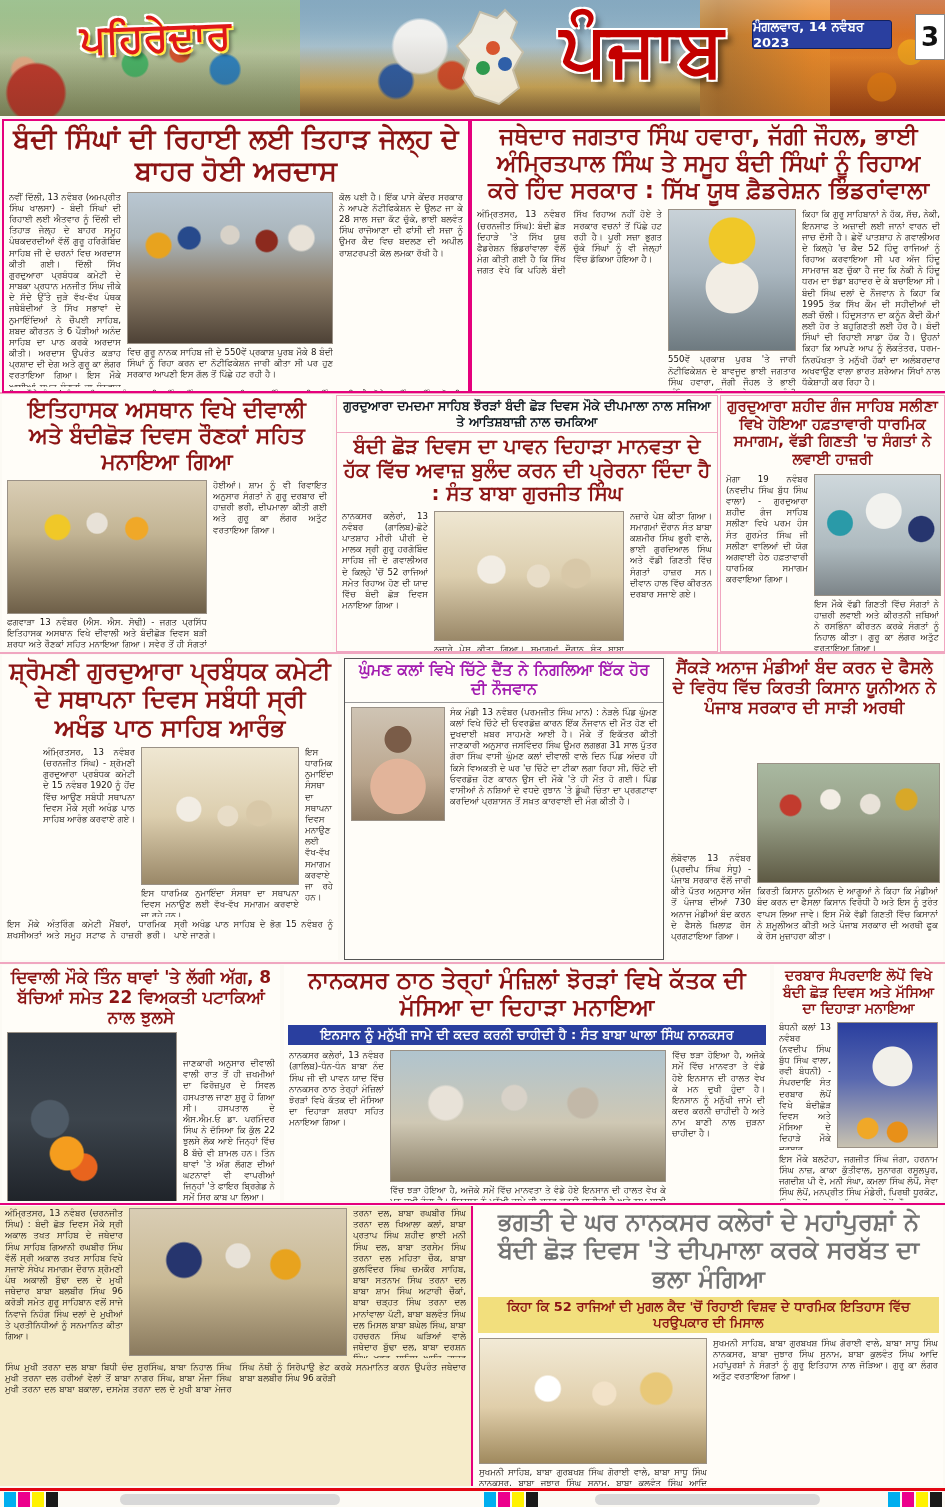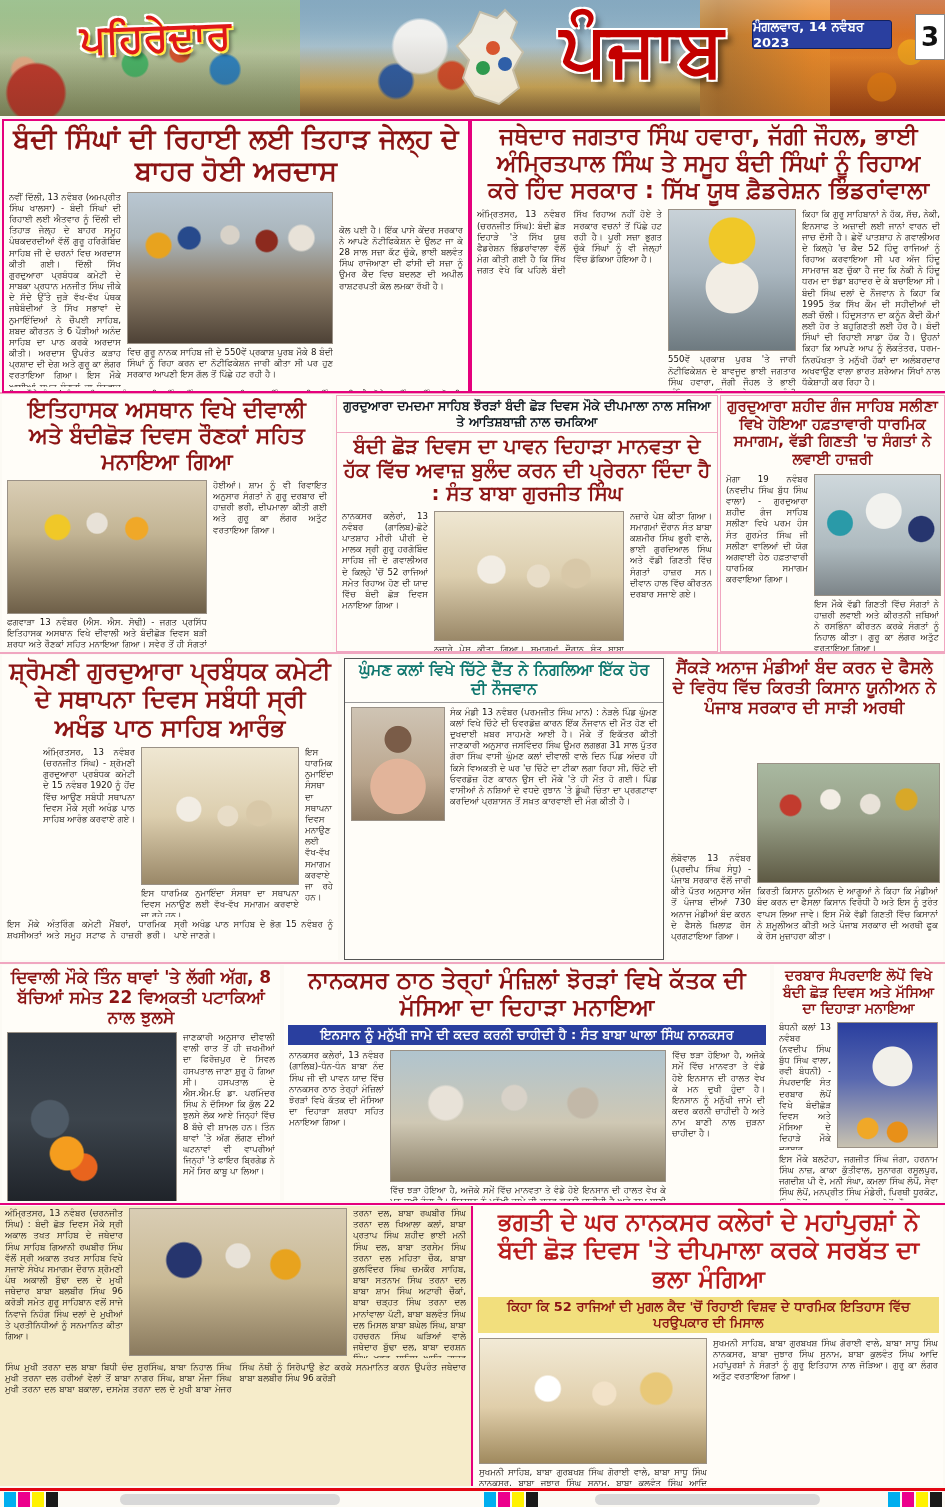--- a/index.html
+++ b/index.html
@@ -38,21 +38,21 @@
   .mast-title{position:absolute;left:560px;top:12px;font-size:74px;font-weight:bold;color:#c40000;line-height:1;
     text-shadow:2px 2px 0 #fff,-2px -2px 0 #fff,2px -2px 0 #fff,-2px 2px 0 #fff,5px 6px 6px rgba(0,0,0,.5);}
   .date-box{position:absolute;left:752px;top:20px;width:138px;height:27px;background:#2a3f9f;border:1px solid #12205e;
     color:#fff;font-size:13px;font-weight:bold;display:flex;align-items:center;justify-content:center;border-radius:3px;}
   .page-box{position:absolute;left:915px;top:14px;width:28px;height:44px;background:#fff;border:1px solid #888;
     color:#111;font-size:26px;font-weight:bold;display:flex;align-items:center;justify-content:center;}
 
   
   .article{position:absolute;overflow:hidden;background:#fffdf8;}
   .hl{font-weight:bold;color:#8c1414;text-align:center;line-height:1.18;padding:2px 6px 3px;}
-  .hl-navy{color:#b91c1c;}
+  .hl-navy{color:#737373;}
   .kicker{font-weight:bold;color:#101820;text-align:center;font-size:12.5px;padding:2px 4px;border-bottom:1px solid #f0a6c0;}
   .subbar{font-weight:bold;text-align:center;font-size:13px;padding:2px 4px;margin:1px 4px 3px;}
   .subbar-blue{background:#2a3f9f;color:#fff;}
   .subbar-yellow{background:#f2df7d;color:#8c1414;}
   .body{font-size:8.6px;line-height:1.3;color:#17120e;text-align:justify;overflow:hidden;}
   .cols2{column-count:2;column-gap:8px;}
   .row{display:flex;gap:6px;padding:2px 5px;overflow:hidden;}
   .midcol{display:flex;flex-direction:column;gap:3px;flex-shrink:0;}
   .photo{flex-shrink:0;border:1px solid #9a9186;}
   .float-photo{float:left;margin:0 5px 2px 0;border:1px solid #9a9186;}
@@ -160,21 +160,21 @@
   <div class="vline-pink" style="left:471px;top:1206px;height:280px"></div>
 
   <div class="article" style="left:2px;top:119px;width:464px;height:270px;border:2px solid #e5007d;">
     <div class="hl" style="font-size:27px;">ਬੰਦੀ ਸਿੰਘਾਂ ਦੀ ਰਿਹਾਈ ਲਈ ਤਿਹਾੜ ਜੇਲ੍ਹ ਦੇ ਬਾਹਰ ਹੋਈ ਅਰਦਾਸ</div>
     <div class="row" style="height:195px;">
       <div class="body" style="width:112px;">ਨਵੀਂ ਦਿੱਲੀ, 13 ਨਵੰਬਰ (ਅਮਪ੍ਰੀਤ ਸਿੰਘ ਖਾਲਸਾ) - ਬੰਦੀ ਸਿੰਘਾਂ ਦੀ ਰਿਹਾਈ ਲਈ ਐਤਵਾਰ ਨੂੰ ਦਿੱਲੀ ਦੀ ਤਿਹਾੜ ਜੇਲ੍ਹ ਦੇ ਬਾਹਰ ਸਮੂਹ ਪੰਥਕਦਰਦੀਆਂ ਵੱਲੋਂ ਗੁਰੂ ਹਰਿਗੋਬਿੰਦ ਸਾਹਿਬ ਜੀ ਦੇ ਚਰਨਾਂ ਵਿਚ ਅਰਦਾਸ ਕੀਤੀ ਗਈ। ਦਿੱਲੀ ਸਿੱਖ ਗੁਰਦੁਆਰਾ ਪ੍ਰਬੰਧਕ ਕਮੇਟੀ ਦੇ ਸਾਬਕਾ ਪ੍ਰਧਾਨ ਮਨਜੀਤ ਸਿੰਘ ਜੀਕੇ ਦੇ ਸੱਦੇ ਉੱਤੇ ਜੁੜੇ ਵੱਖ-ਵੱਖ ਪੰਥਕ ਜਥੇਬੰਦੀਆਂ ਤੇ ਸਿੱਖ ਸਭਾਵਾਂ ਦੇ ਨੁਮਾਇੰਦਿਆਂ ਨੇ ਚੌਪਈ ਸਾਹਿਬ, ਸ਼ਬਦ ਕੀਰਤਨ ਤੇ 6 ਪੌੜੀਆਂ ਅਨੰਦ ਸਾਹਿਬ ਦਾ ਪਾਠ ਕਰਕੇ ਅਰਦਾਸ ਕੀਤੀ। ਅਰਦਾਸ ਉਪਰੰਤ ਕੜਾਹ ਪ੍ਰਸ਼ਾਦ ਦੀ ਦੇਗ ਅਤੇ ਗੁਰੂ ਕਾ ਲੰਗਰ ਵਰਤਾਇਆ ਗਿਆ। ਇਸ ਮੌਕੇ ਆਈਆਂ ਸਮੂਹ ਸੰਗਤਾਂ ਦਾ ਧੰਨਵਾਦ ਕਰਦਿਆਂ ਜੀਕੇ ਨੇ ਸਾਫ ਕਿਹਾ ਕਿ ਸਰਕਾਰਾਂ ਸਿੱਖ ਕੈਦੀਆਂ ਨਾਲ ਵਿਤਕਰਾ ਕਰ ਰਹੀ ਹੈ। ਉਹ ਸਰਕਾਰ ਭਾਵੇਂ ਕੇਂਦਰ, ਦਿੱਲੀ, ਪੰਜਾਬ ਜਾਂ ਕਰਨਾਟਕ ਸੂਬੇ ਦੀ ਹੋਵੇ। ਧਰਮ ਦੇ ਆਧਾਰ ਉੱਤੇ ਹੋਰ ਗੈਰਸਿੱਖ ਅਪਰਾਧਾਂ ਵਾਲੇ ਅਪਰਾਧੀਆਂ ਨੂੰ 14 ਸਾਲਾਂ ਤੋਂ ਪਹਿਲਾਂ ਚੰਗੇ ਚਾਲ-ਚਲਣ ਦਾ ਹਵਾਲਾ ਦੇ ਕੇ ਛੱਡਿਆ ਗਿਆ ਹੈ, ਜਦਕਿ ਬੰਦੀ ਸਿੰਘਾਂ ਨੂੰ ਪੂਰੀ ਸਜ਼ਾ ਭੁਗਤਣ ਦੇ ਬਾਵਜੂਦ ਸਰਕਾਰਾਂ ਅੜਿੱਕੇ ਪੈਦਾ ਹੋਣ ਦਾ ਬਹਾਨਾ ਬਣਾ ਕੇ ਜੇਲ੍ਹਾਂ ਵਿਚ ਡੱਕ ਕੇ ਬੈਠੀਆਂ ਹਨ। ਕੇਂਦਰ ਸਰਕਾਰ ਨੇ 2019</div>
       <div class="midcol" style="width:206px;">
         <div class="photo ph-crowd" style="width:204px;height:150px;"></div>
         <div class="body" style="flex:1;">ਵਿਚ ਗੁਰੂ ਨਾਨਕ ਸਾਹਿਬ ਜੀ ਦੇ 550ਵੇਂ ਪ੍ਰਕਾਸ਼ ਪੁਰਬ ਮੌਕੇ 8 ਬੰਦੀ ਸਿੰਘਾਂ ਨੂੰ ਰਿਹਾ ਕਰਨ ਦਾ ਨੋਟੀਫਿਕੇਸ਼ਨ ਜਾਰੀ ਕੀਤਾ ਸੀ ਪਰ ਹੁਣ ਸਰਕਾਰ ਆਪਣੀ ਇਸ ਗੱਲ ਤੋਂ ਪਿੱਛੇ ਹਟ ਰਹੀ ਹੈ।</div>
       </div>
-      <div class="body" style="flex:1;margin-top:33px;">ਕੋਲ ਪਈ ਹੈ। ਇੱਕ ਪਾਸੇ ਕੇਂਦਰ ਸਰਕਾਰ ਨੇ ਆਪਣੇ ਨੋਟੀਫਿਕੇਸ਼ਨ ਦੇ ਉਲਟ ਜਾ ਕੇ 28 ਸਾਲ ਸਜ਼ਾ ਕੱਟ ਚੁੱਕੇ, ਭਾਈ ਬਲਵੰਤ ਸਿੰਘ ਰਾਜੋਆਣਾ ਦੀ ਫਾਂਸੀ ਦੀ ਸਜ਼ਾ ਨੂੰ ਉਮਰ ਕੈਦ ਵਿਚ ਬਦਲਣ ਦੀ ਅਪੀਲ ਰਾਸ਼ਟਰਪਤੀ ਕੋਲ ਲਮਕਾ ਰੱਖੀ ਹੈ।</div>
+      <div class="body" style="flex:1;">ਕੋਲ ਪਈ ਹੈ। ਇੱਕ ਪਾਸੇ ਕੇਂਦਰ ਸਰਕਾਰ ਨੇ ਆਪਣੇ ਨੋਟੀਫਿਕੇਸ਼ਨ ਦੇ ਉਲਟ ਜਾ ਕੇ 28 ਸਾਲ ਸਜ਼ਾ ਕੱਟ ਚੁੱਕੇ, ਭਾਈ ਬਲਵੰਤ ਸਿੰਘ ਰਾਜੋਆਣਾ ਦੀ ਫਾਂਸੀ ਦੀ ਸਜ਼ਾ ਨੂੰ ਉਮਰ ਕੈਦ ਵਿਚ ਬਦਲਣ ਦੀ ਅਪੀਲ ਰਾਸ਼ਟਰਪਤੀ ਕੋਲ ਲਮਕਾ ਰੱਖੀ ਹੈ।</div>
     </div>
     <div class="body cols2" style="padding:0 5px;height:52px;">ਇਸ ਮੌਕੇ ਸੰਗਤਾਂ ਨੂੰ ਸਮਾਜਿਕ ਕਾਰਕੁੰਨ ਗੁਰਦੀਪ ਸਿੰਘ ਮਿੰਟ, ਡਾਕਟਰ ਪਰਮਿੰਦਰ ਪਾਲ ਸਿੰਘ, ਚਮਨ ਸਿੰਘ ਤੇ ਅਵਤਾਰ ਸਿੰਘ ਕਾਲਕਾ ਨੇ ਸੰਬੋਧਨ ਕੀਤਾ। ਦਿੱਲੀ ਕਮੇਟੀ ਮੈਂਬਰ ਸਤਨਾਮ ਸਿੰਘ ਖਾਲਸਾ, ਸਾਬਕਾ ਕਮੇਟੀ ਮੈਂਬਰ ਹਰਜਿੰਦਰ ਸਿੰਘ ਅਤੇ ਸਮਾਜਸੇਵੀ ਕਾਰਕੁੰਨ ਹਰਮੀਤ ਸਿੰਘ ਖਿਕਾ, ਇਕਬਾਲ ਸਿੰਘ, ਮਨਜੀਤ ਸਿੰਘ ਡੁਕੀ, ਐਡਵੋਕੇਟ ਜਤਿੰਦਰ ਸਿੰਘ ਰੋਹੜੀ, ਬਾਬੂ ਸਿੰਘ ਦੁਖੀਆ, ਡਾਕਟਰ ਪ੍ਰੇਮਪ੍ਰੀਤ ਸਿੰਘ, ਰਵਿੰਦਰ ਸਿੰਘ ਬਿੱਟੂ, ਗੁਰਮੀਤ ਸਿੰਘ ਕੋਹਾਟ, ਰਾਜਾ ਅਰਵਿੰਦਰ ਸਿੰਘ, ਪਰਮਜੀਤ ਸਿੰਘ ਮੱਕੜ, ਜਤਿੰਦਰ ਸਿੰਘ ਬੋਬੀ, ਹਰਜੀਤ ਸਿੰਘ ਬਾਊਂਸ ਆਦਿਕ ਇਸ ਮੌਕੇ ਮੌਜੂਦ ਸਨ।</div>
   </div>
 
   <div class="article" style="left:470px;top:119px;width:473px;height:270px;border:2px solid #e5007d;">
     <div class="hl" style="font-size:23px;">ਜਥੇਦਾਰ ਜਗਤਾਰ ਸਿੰਘ ਹਵਾਰਾ, ਜੱਗੀ ਜੌਹਲ, ਭਾਈ ਅੰਮ੍ਰਿਤਪਾਲ ਸਿੰਘ ਤੇ ਸਮੂਹ ਬੰਦੀ ਸਿੰਘਾਂ ਨੂੰ ਰਿਹਾਅ ਕਰੇ ਹਿੰਦ ਸਰਕਾਰ : ਸਿੱਖ ਯੂਥ ਫ਼ੈਡਰੇਸ਼ਨ ਭਿੰਡਰਾਂਵਾਲਾ</div>
     <div class="row" style="height:198px;">
       <div class="body cols2" style="width:185px;">ਅੰਮ੍ਰਿਤਸਰ, 13 ਨਵੰਬਰ (ਚਰਨਜੀਤ ਸਿੰਘ): ਬੰਦੀ ਛੋੜ ਦਿਹਾੜੇ 'ਤੇ ਸਿੱਖ ਯੂਥ ਫੈਡਰੇਸ਼ਨ ਭਿੰਡਰਾਂਵਾਲਾ ਵੱਲੋਂ ਮੰਗ ਕੀਤੀ ਗਈ ਹੈ ਕਿ ਸਿੱਖ ਜਗਤ ਵੇਖੇ ਕਿ ਪਹਿਲੇ ਬੰਦੀ ਸਿੱਖ ਰਿਹਾਅ ਨਹੀਂ ਹੋਏ ਤੇ ਸਰਕਾਰ ਵਚਨਾਂ ਤੋਂ ਪਿੱਛੇ ਹਟ ਰਹੀ ਹੈ। ਪੂਰੀ ਸਜ਼ਾ ਭੁਗਤ ਚੁੱਕੇ ਸਿੰਘਾਂ ਨੂੰ ਵੀ ਜੇਲ੍ਹਾਂ ਵਿੱਚ ਡੱਕਿਆ ਹੋਇਆ ਹੈ।</div>
       <div class="midcol" style="width:128px;">
         <div class="photo ph-singer" style="width:126px;height:140px;"></div>
@@ -226,21 +226,21 @@
       <div class="midcol" style="width:158px;">
         <div class="photo ph-interior" style="width:156px;height:136px;"></div>
         <div class="body" style="flex:1;">ਇਸ ਧਾਰਮਿਕ ਨੁਮਾਇੰਦਾ ਸੰਸਥਾ ਦਾ ਸਥਾਪਨਾ ਦਿਵਸ ਮਨਾਉਣ ਲਈ ਵੱਖ-ਵੱਖ ਸਮਾਗਮ ਕਰਵਾਏ ਜਾ ਰਹੇ ਹਨ।</div>
       </div>
       <div class="body" style="flex:1;">ਇਸ ਧਾਰਮਿਕ ਨੁਮਾਇੰਦਾ ਸੰਸਥਾ ਦਾ ਸਥਾਪਨਾ ਦਿਵਸ ਮਨਾਉਣ ਲਈ ਵੱਖ-ਵੱਖ ਸਮਾਗਮ ਕਰਵਾਏ ਜਾ ਰਹੇ ਹਨ।</div>
     </div>
     <div class="body cols2" style="padding:0 5px;height:62px;">ਇਸ ਮੌਕੇ ਅੰਤਰਿੰਗ ਕਮੇਟੀ ਮੈਂਬਰਾਂ, ਧਾਰਮਿਕ ਸ਼ਖਸੀਅਤਾਂ ਅਤੇ ਸਮੂਹ ਸਟਾਫ ਨੇ ਹਾਜ਼ਰੀ ਭਰੀ। ਸ੍ਰੀ ਅਖੰਡ ਪਾਠ ਸਾਹਿਬ ਦੇ ਭੋਗ 15 ਨਵੰਬਰ ਨੂੰ ਪਾਏ ਜਾਣਗੇ।</div>
   </div>
 
   <div class="article" style="left:344px;top:658px;width:318px;height:300px;border:1px solid #555;">
-    <div class="hl" style="font-size:16px;color:#0f766e;border-bottom:1px solid #999;">ਘੁੰਮਣ ਕਲਾਂ ਵਿਖੇ ਚਿੱਟੇ ਦੈਂਤ ਨੇ ਨਿਗਲਿਆ ਇੱਕ ਹੋਰ ਦੀ ਨੌਜਵਾਨ</div>
+    <div class="hl" style="font-size:16px;color:#a21caf;border-bottom:1px solid #999;">ਘੁੰਮਣ ਕਲਾਂ ਵਿਖੇ ਚਿੱਟੇ ਦੈਂਤ ਨੇ ਨਿਗਲਿਆ ਇੱਕ ਹੋਰ ਦੀ ਨੌਜਵਾਨ</div>
     <div class="body" style="padding:4px 6px;height:258px;">
       <span class="float-photo photo ph-portrait" style="display:block;width:92px;height:112px;"></span>
       <span>ਸੰਕ ਮੰਡੀ 13 ਨਵੰਬਰ (ਪਰਮਜੀਤ ਸਿੰਘ ਮਾਨ) : ਨੇੜਲੇ ਪਿੰਡ ਘੁੰਮਣ ਕਲਾਂ ਵਿਖੇ ਚਿੱਟੇ ਦੀ ਓਵਰਡੋਜ਼ ਕਾਰਨ ਇੱਕ ਨੌਜਵਾਨ ਦੀ ਮੌਤ ਹੋਣ ਦੀ ਦੁਖਦਾਈ ਖ਼ਬਰ ਸਾਹਮਣੇ ਆਈ ਹੈ। ਮੌਕੇ ਤੋਂ ਇਕੱਤਰ ਕੀਤੀ ਜਾਣਕਾਰੀ ਅਨੁਸਾਰ ਜਸਵਿੰਦਰ ਸਿੰਘ ਉਮਰ ਲਗਭਗ 31 ਸਾਲ ਪੁੱਤਰ ਗੋਰਾ ਸਿੰਘ ਵਾਸੀ ਘੁੰਮਣ ਕਲਾਂ ਦੀਵਾਲੀ ਵਾਲੇ ਦਿਨ ਪਿੰਡ ਅੰਦਰ ਹੀ ਕਿਸੇ ਵਿਅਕਤੀ ਦੇ ਘਰ 'ਚ ਚਿੱਟੇ ਦਾ ਟੀਕਾ ਲਗਾ ਰਿਹਾ ਸੀ, ਚਿੱਟੇ ਦੀ ਓਵਰਡੋਜ਼ ਹੋਣ ਕਾਰਨ ਉਸ ਦੀ ਮੌਕੇ 'ਤੇ ਹੀ ਮੌਤ ਹੋ ਗਈ। ਪਿੰਡ ਵਾਸੀਆਂ ਨੇ ਨਸ਼ਿਆਂ ਦੇ ਵਧਦੇ ਰੁਝਾਨ 'ਤੇ ਡੂੰਘੀ ਚਿੰਤਾ ਦਾ ਪ੍ਰਗਟਾਵਾ ਕਰਦਿਆਂ ਪ੍ਰਸ਼ਾਸਨ ਤੋਂ ਸਖ਼ਤ ਕਾਰਵਾਈ ਦੀ ਮੰਗ ਕੀਤੀ ਹੈ।</span>
     </div>
   </div>
 
   <div class="article" style="left:666px;top:655px;width:277px;height:305px;">
     <div class="hl" style="font-size:17px;">ਸੈਂਕੜੇ ਅਨਾਜ ਮੰਡੀਆਂ ਬੰਦ ਕਰਨ ਦੇ ਫੈਸਲੇ ਦੇ ਵਿਰੋਧ ਵਿੱਚ ਕਿਰਤੀ ਕਿਸਾਨ ਯੂਨੀਅਨ ਨੇ ਪੰਜਾਬ ਸਰਕਾਰ ਦੀ ਸਾੜੀ ਅਰਥੀ</div>
     <div class="row" style="height:220px;align-items:flex-end;">
       <div class="body" style="width:80px;">ਲੰਬੋਵਾਲ 13 ਨਵੰਬਰ (ਪ੍ਰਦੀਪ ਸਿੰਘ ਸੰਧੂ) - ਪੰਜਾਬ ਸਰਕਾਰ ਵੱਲੋਂ ਜਾਰੀ ਕੀਤੇ ਪੱਤਰ ਅਨੁਸਾਰ ਅੱਜ ਤੋਂ ਪੰਜਾਬ ਦੀਆਂ 730 ਅਨਾਜ ਮੰਡੀਆਂ ਬੰਦ ਕਰਨ ਦੇ ਫੈਸਲੇ ਖ਼ਿਲਾਫ਼ ਰੋਸ ਪ੍ਰਗਟਾਇਆ ਗਿਆ।</div>
@@ -248,21 +248,21 @@
         <div class="photo ph-protest" style="width:100%;height:118px;"></div>
         <div class="body" style="flex:1;">ਕਿਰਤੀ ਕਿਸਾਨ ਯੂਨੀਅਨ ਦੇ ਆਗੂਆਂ ਨੇ ਕਿਹਾ ਕਿ ਮੰਡੀਆਂ ਬੰਦ ਕਰਨ ਦਾ ਫੈਸਲਾ ਕਿਸਾਨ ਵਿਰੋਧੀ ਹੈ ਅਤੇ ਇਸ ਨੂੰ ਤੁਰੰਤ ਵਾਪਸ ਲਿਆ ਜਾਵੇ। ਇਸ ਮੌਕੇ ਵੱਡੀ ਗਿਣਤੀ ਵਿੱਚ ਕਿਸਾਨਾਂ ਨੇ ਸ਼ਮੂਲੀਅਤ ਕੀਤੀ ਅਤੇ ਪੰਜਾਬ ਸਰਕਾਰ ਦੀ ਅਰਥੀ ਫੂਕ ਕੇ ਰੋਸ ਮੁਜ਼ਾਹਰਾ ਕੀਤਾ।</div>
       </div>
     </div>
   </div>
 
   <div class="article" style="left:2px;top:965px;width:278px;height:236px;">
     <div class="hl" style="font-size:17px;">ਦਿਵਾਲੀ ਮੌਕੇ ਤਿੰਨ ਥਾਵਾਂ 'ਤੇ ਲੱਗੀ ਅੱਗ, 8 ਬੱਚਿਆਂ ਸਮੇਤ 22 ਵਿਅਕਤੀ ਪਟਾਕਿਆਂ ਨਾਲ ਝੁਲਸੇ</div>
     <div class="row" style="height:178px;">
       <div class="photo ph-fire" style="width:168px;height:172px;"></div>
-      <div class="body" style="flex:1;">ਜਾਣਕਾਰੀ ਅਨੁਸਾਰ ਦੀਵਾਲੀ ਵਾਲੀ ਰਾਤ ਤੋਂ ਹੀ ਜ਼ਖਮੀਆਂ ਦਾ ਫਿਰੋਜ਼ਪੁਰ ਦੇ ਸਿਵਲ ਹਸਪਤਾਲ ਜਾਣਾ ਸ਼ੁਰੂ ਹੋ ਗਿਆ ਸੀ। ਹਸਪਤਾਲ ਦੇ ਐਸ.ਐਮ.ਓ ਡਾ. ਪਰਮਿੰਦਰ ਸਿੰਘ ਨੇ ਦੱਸਿਆ ਕਿ ਕੁੱਲ 22 ਝੁਲਸੇ ਲੋਕ ਆਏ ਜਿਨ੍ਹਾਂ ਵਿੱਚ 8 ਬੱਚੇ ਵੀ ਸ਼ਾਮਲ ਹਨ। ਤਿੰਨ ਥਾਵਾਂ 'ਤੇ ਅੱਗ ਲੱਗਣ ਦੀਆਂ ਘਟਨਾਵਾਂ ਵੀ ਵਾਪਰੀਆਂ ਜਿਨ੍ਹਾਂ 'ਤੇ ਫਾਇਰ ਬ੍ਰਿਗੇਡ ਨੇ ਸਮੇਂ ਸਿਰ ਕਾਬੂ ਪਾ ਲਿਆ।</div>
+      <div class="body" style="flex:1;margin-top:26px;">ਜਾਣਕਾਰੀ ਅਨੁਸਾਰ ਦੀਵਾਲੀ ਵਾਲੀ ਰਾਤ ਤੋਂ ਹੀ ਜ਼ਖਮੀਆਂ ਦਾ ਫਿਰੋਜ਼ਪੁਰ ਦੇ ਸਿਵਲ ਹਸਪਤਾਲ ਜਾਣਾ ਸ਼ੁਰੂ ਹੋ ਗਿਆ ਸੀ। ਹਸਪਤਾਲ ਦੇ ਐਸ.ਐਮ.ਓ ਡਾ. ਪਰਮਿੰਦਰ ਸਿੰਘ ਨੇ ਦੱਸਿਆ ਕਿ ਕੁੱਲ 22 ਝੁਲਸੇ ਲੋਕ ਆਏ ਜਿਨ੍ਹਾਂ ਵਿੱਚ 8 ਬੱਚੇ ਵੀ ਸ਼ਾਮਲ ਹਨ। ਤਿੰਨ ਥਾਵਾਂ 'ਤੇ ਅੱਗ ਲੱਗਣ ਦੀਆਂ ਘਟਨਾਵਾਂ ਵੀ ਵਾਪਰੀਆਂ ਜਿਨ੍ਹਾਂ 'ਤੇ ਫਾਇਰ ਬ੍ਰਿਗੇਡ ਨੇ ਸਮੇਂ ਸਿਰ ਕਾਬੂ ਪਾ ਲਿਆ।</div>
     </div>
   </div>
 
   <div class="article" style="left:284px;top:965px;width:486px;height:236px;">
     <div class="hl" style="font-size:23px;">ਨਾਨਕਸਰ ਠਾਠ ਤੇਰ੍ਹਾਂ ਮੰਜ਼ਿਲਾਂ ਝੋਰੜਾਂ ਵਿਖੇ ਕੱਤਕ ਦੀ ਮੱਸਿਆ ਦਾ ਦਿਹਾੜਾ ਮਨਾਇਆ</div>
     <div class="subbar subbar-blue">ਇਨਸਾਨ ਨੂੰ ਮਨੁੱਖੀ ਜਾਮੇ ਦੀ ਕਦਰ ਕਰਨੀ ਚਾਹੀਦੀ ਹੈ : ਸੰਤ ਬਾਬਾ ਘਾਲਾ ਸਿੰਘ ਨਾਨਕਸਰ</div>
     <div class="row" style="height:168px;">
       <div class="body" style="width:95px;">ਨਾਨਕਸਰ ਕਲੇਰਾਂ, 13 ਨਵੰਬਰ (ਗਾਲਿਬ)-ਧੰਨ-ਧੰਨ ਬਾਬਾ ਨੰਦ ਸਿੰਘ ਜੀ ਦੀ ਪਾਵਨ ਯਾਦ ਵਿੱਚ ਨਾਨਕਸਰ ਠਾਠ ਤੇਰ੍ਹਾਂ ਮੰਜ਼ਿਲਾਂ ਝੋਰੜਾਂ ਵਿਖੇ ਕੱਤਕ ਦੀ ਮੱਸਿਆ ਦਾ ਦਿਹਾੜਾ ਸ਼ਰਧਾ ਸਹਿਤ ਮਨਾਇਆ ਗਿਆ।</div>
       <div class="midcol" style="width:276px;">
         <div class="photo ph-outdoor-group" style="width:274px;height:130px;"></div>

